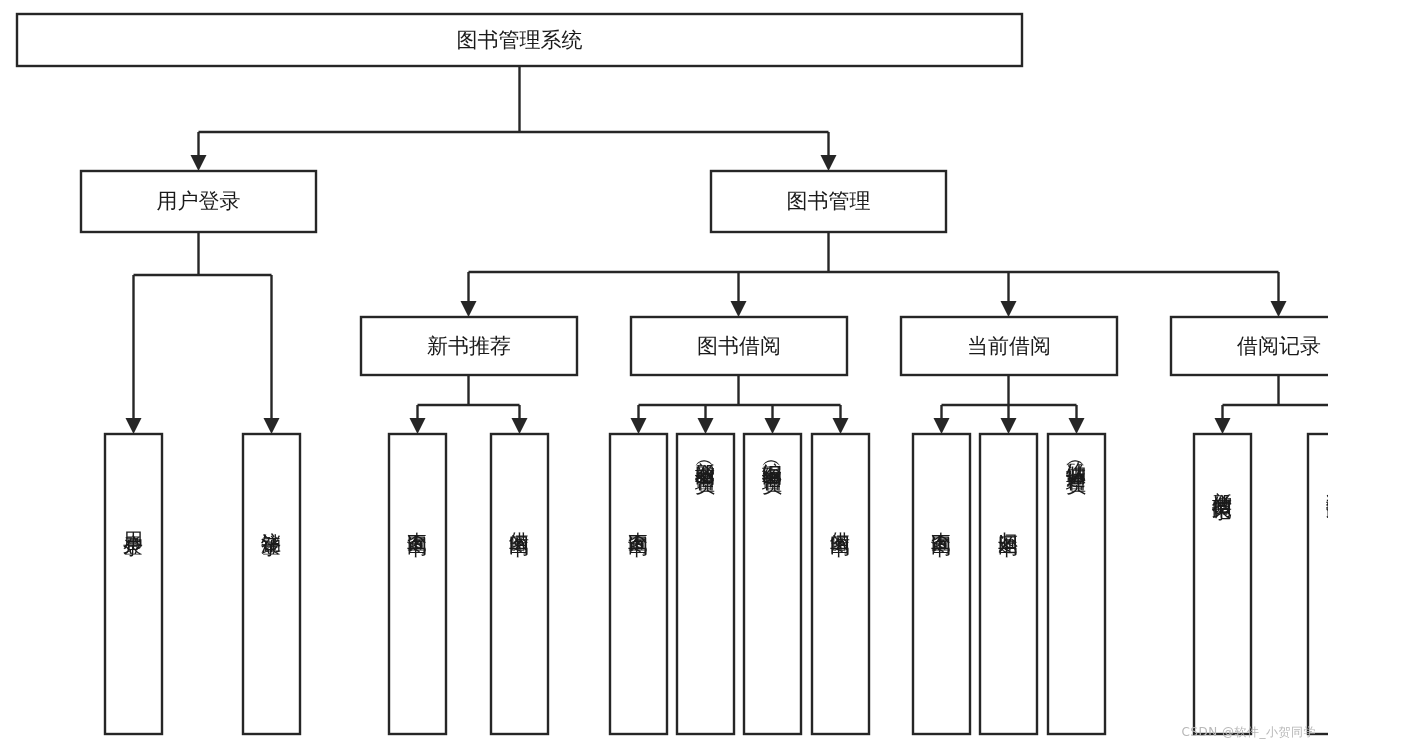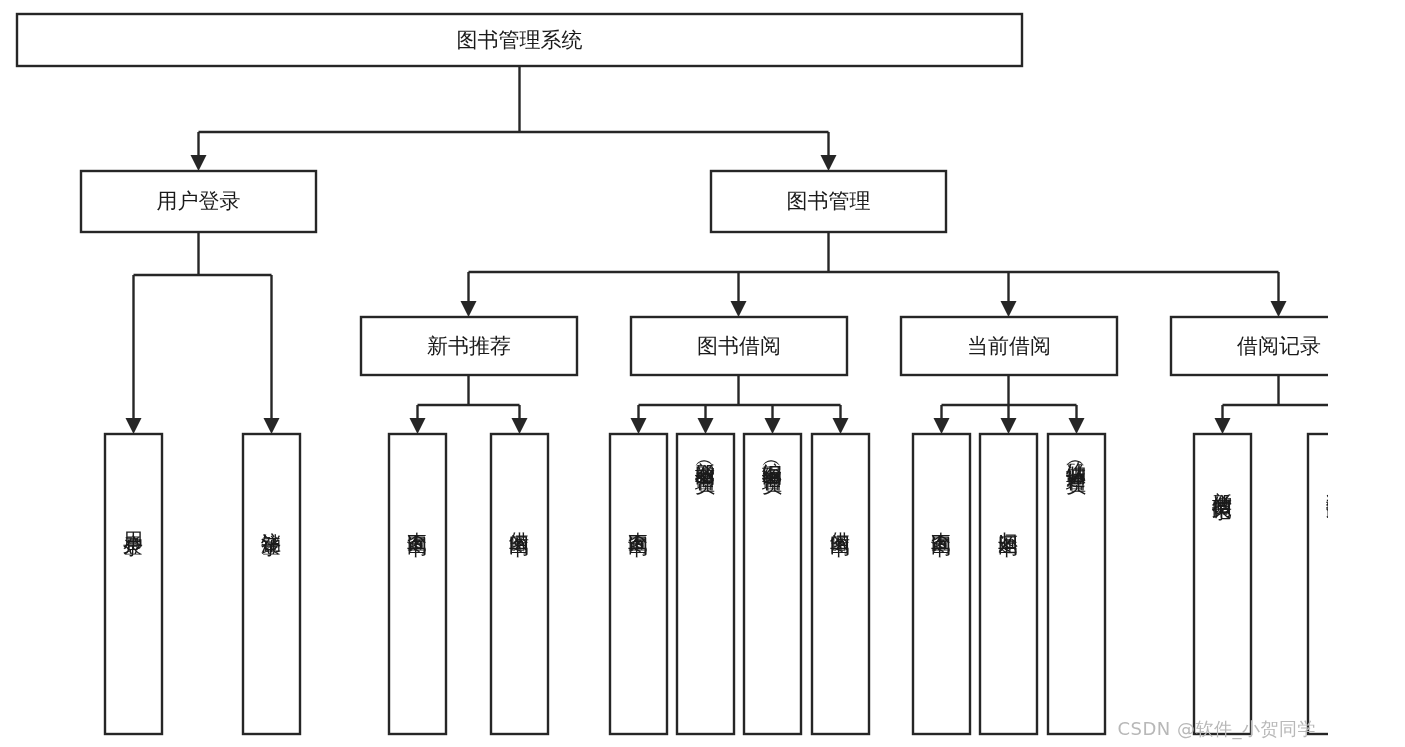--- a/index.html
+++ b/index.html
@@ -68,21 +68,21 @@
     line-height: 1;
     color: #1a1a1a;
     white-space: nowrap;
     font-family: "DejaVu Sans", "Liberation Sans", sans-serif;
   }
   .watermark {
     position: absolute;
     right: 12px;
     bottom: 6px;
     color: #b8b8b8;
-    font-size: 18px;
+    font-size: 12px;
     font-family: "DejaVu Sans", "Liberation Sans", sans-serif;
     letter-spacing: 0.5px;
     white-space: nowrap;
   }
 </style>
 </head>
 <body>
 
 <div id="diagram-root">
 

